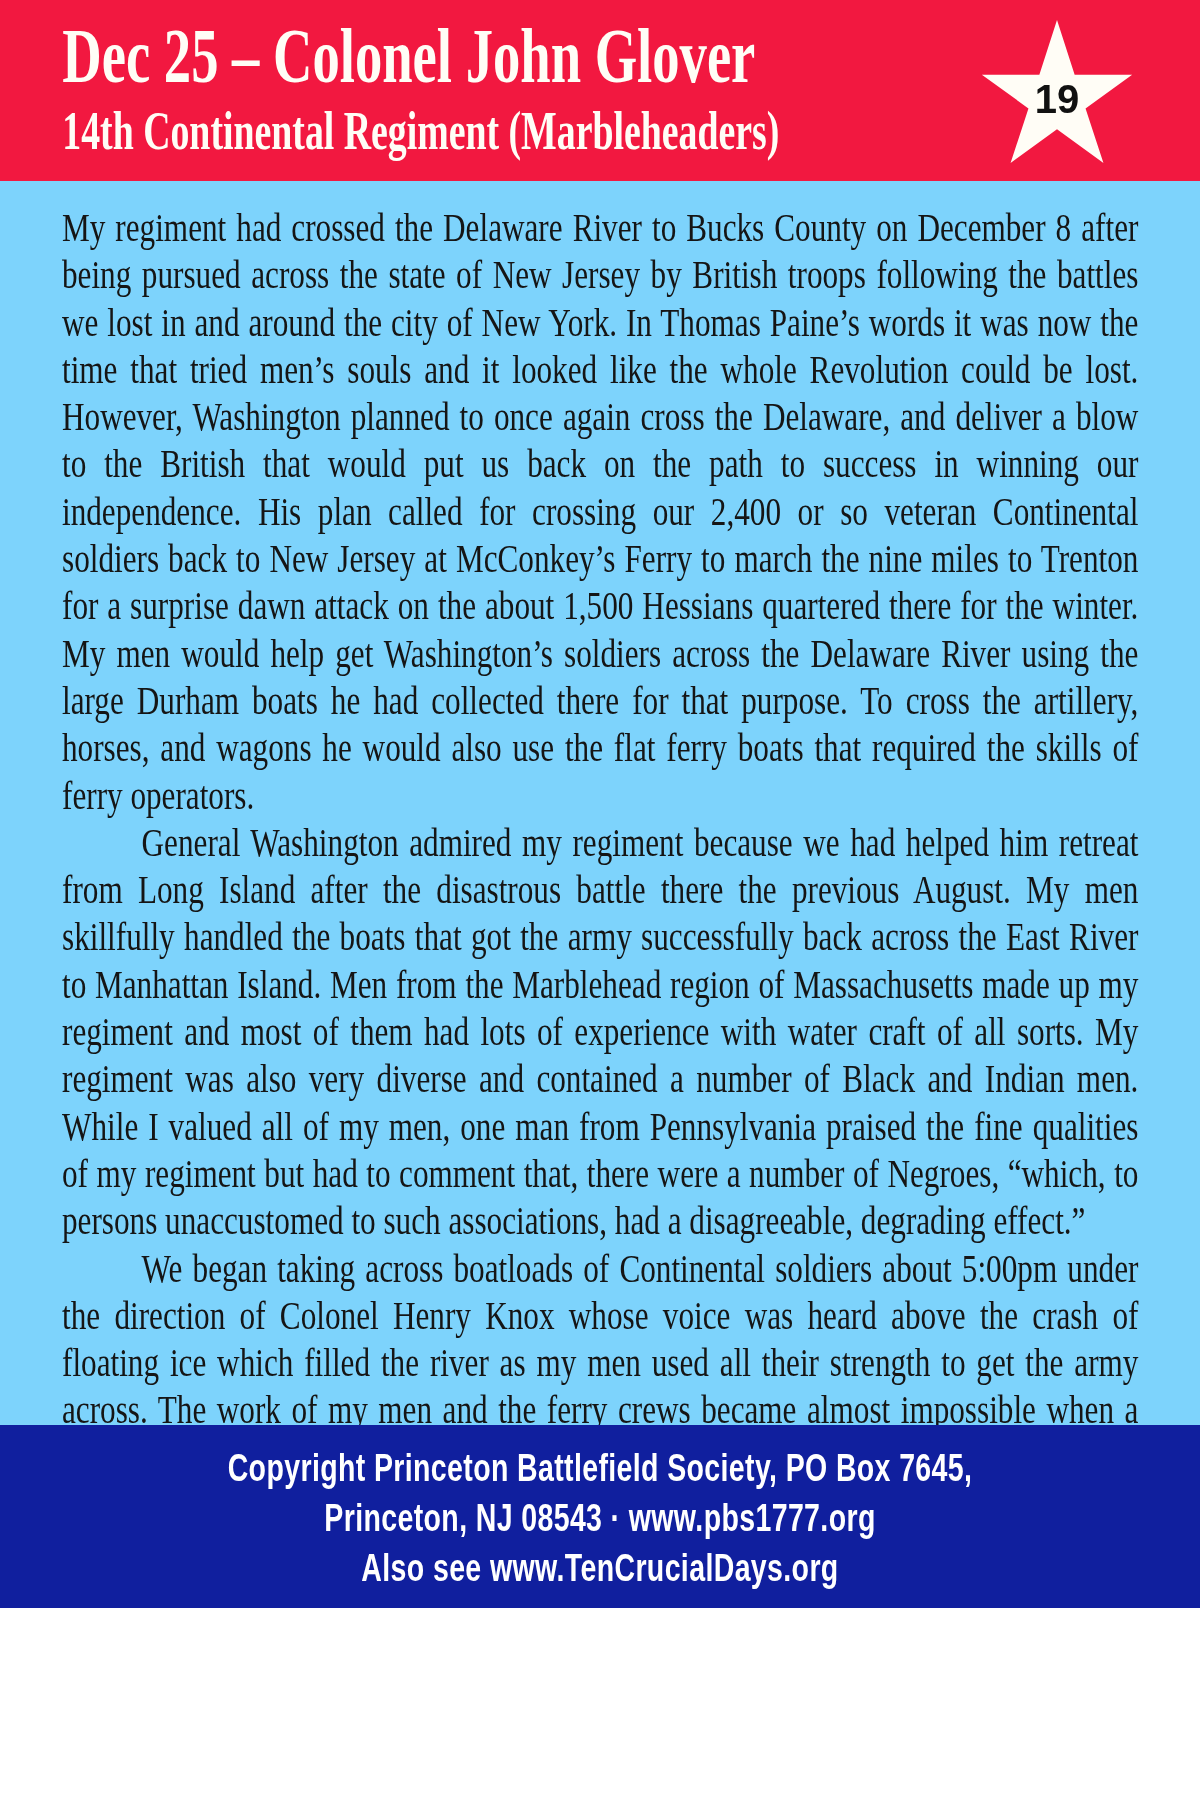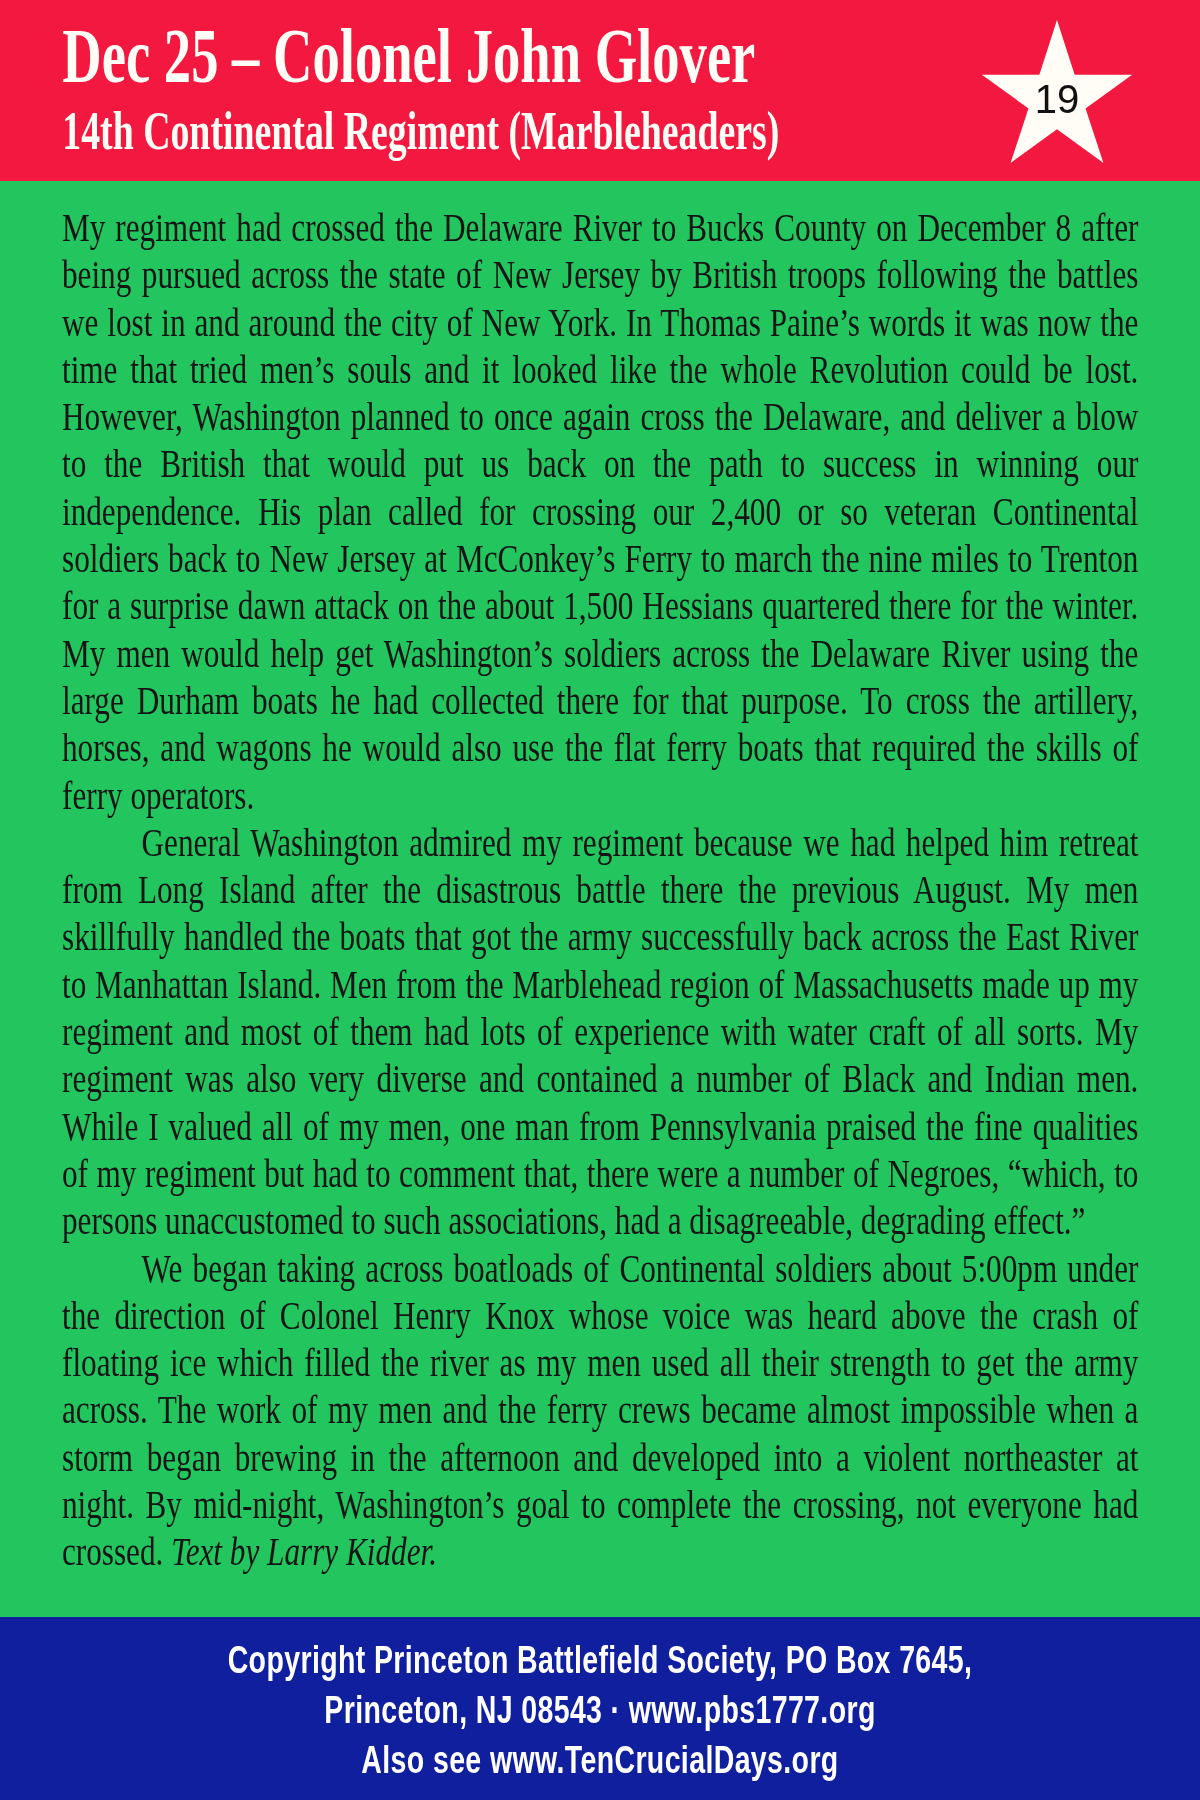--- a/index.html
+++ b/index.html
@@ -1,20 +1,20 @@
 <!DOCTYPE html>
 <html><head>
 <meta charset="utf-8">
 <style>
   html, body { margin: 0; padding: 0; background: #ffffff; }
   .page {
     position: relative;
     width: 1200px;
-    height: 1800px;
-    background: #22c55e;
+    height: 1608px;
+    background: #7dd3fc;
     overflow: hidden;
     font-family: "Liberation Serif", serif;
   }
 
   
   .band-red {
     position: absolute;
     top: 0; left: 0;
     width: 1200px;
     height: 181px;
@@ -50,21 +50,21 @@
     width: 158px;
     height: 148px;
   }
   .star-badge svg { display: block; width: 158px; height: 148px; }
   .star-number {
     position: absolute;
     left: 50%;
     top: 55%;
     transform: translate(-50%, -50%);
     font-family: "Liberation Sans", sans-serif;
-    font-weight: normal;
+    font-weight: bold;
     font-size: 40px;
     color: #111111;
   }
 
   
   .article {
     position: absolute;
     top: 190px; left: 0;
     width: 1200px;
     height: 1436px;

